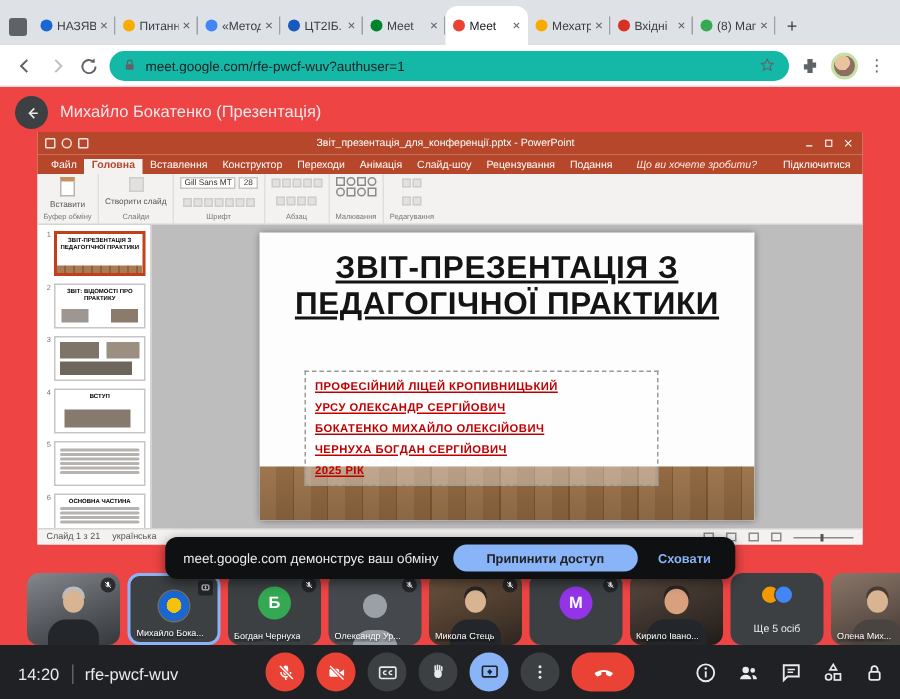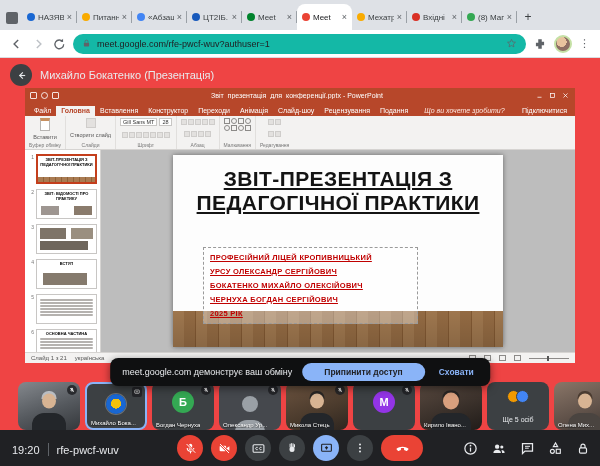--- a/index.html
+++ b/index.html
@@ -66,21 +66,21 @@
   .tv .wood-s { position:absolute; left:0; right:0; bottom:0; height:5px; background:repeating-linear-gradient(90deg,#A97B52 0 5px,#8F6238 5px 6px); }
   .ph { position:absolute; background:#9E9691; }
   .bar-l { height:2px; background:#B5B2AF; margin:1px 3px 0; border-radius:1px; }
 
   .canvas { flex:1; background:#BDBDBD; display:flex; align-items:center; justify-content:center; position:relative; min-width:0; }
   .slide { width:330px; height:192px; background:#FDFDFD; position:relative; overflow:hidden; box-shadow:0 0 5px rgba(0,0,0,.45); }
   .wood { position:absolute; left:0; right:0; bottom:0; height:36px;
           background:linear-gradient(rgba(0,0,0,.10),rgba(0,0,0,.22)),
           repeating-linear-gradient(90deg,#B08457 0 11px,#A3764A 11px 22px,#8F6238 22px 23px); }
   .slide-title { margin:12px 22px 0; text-align:center; font-weight:bold; font-size:21px; line-height:1.12; color:#141414; text-decoration:underline; letter-spacing:.4px; }
-  .red-block { position:absolute; left:30px; top:92px; width:215px; border:1px dashed #9A9A9A; padding:3px 6px; background:rgba(255,255,255,.35); }
+  .red-block { position:absolute; left:30px; top:92px; width:236px; border:1px dashed #9A9A9A; padding:3px 6px; background:rgba(255,255,255,.35); }
   .red-line { font-size:7.5px; font-weight:bold; color:#C00000; text-decoration:underline; line-height:1.85; letter-spacing:.3px; white-space:nowrap; }
 
   .ppt-status { height:11px; background:#F3F2F1; border-top:1px solid #D6D4D2; display:flex; align-items:center; gap:8px; font-size:6px; color:#555; padding:0 6px; flex:none; }
   .sb-sp { flex:1; }
   .vico { width:7px; height:6px; border:1px solid #8C8A88; }
   .zoomline { width:40px; height:1px; background:#8C8A88; position:relative; }
   .zoomline::after { content:""; position:absolute; left:18px; top:-2px; width:2px; height:5px; background:#555; }
 
   
   .sharebar { position:absolute; top:300px; left:50%; transform:translateX(-50%); background:#0F1011; border-radius:8px; display:flex; align-items:center; gap:10px; padding:5px 12px; color:#E8EAED; font-size:9px; white-space:nowrap; z-index:6; box-shadow:0 2px 8px rgba(0,0,0,.5); }
@@ -134,21 +134,21 @@
     <span class="tl">НАЗЯВО</span>
     <span class="tabx"></span>
   </div>
   <div class="tab">
     <span class="fav" style="background: rgb(249, 171, 0);"></span>
     <span class="tl">Питання</span>
     <span class="tabx"></span>
   </div>
   <div class="tab">
     <span class="fav" style="background: rgb(66, 133, 244);"></span>
-    <span class="tl">«Абзац</span>
+    <span class="tl">«Метод</span>
     <span class="tabx"></span>
   </div>
   <div class="tab">
     <span class="fav" style="background: rgb(24, 90, 188);"></span>
     <span class="tl">ЦТ2ІБ. Ш</span>
     <span class="tabx"></span>
   </div>
   <div class="tab">
     <span class="fav" style="background: rgb(0, 131, 45);"></span>
     <span class="tl">Meet</span>
@@ -508,21 +508,21 @@
       <div class="hair" style="background:#4A3B30"></div>
         <div class="head"></div>
         <div class="torso" style="background:#4A4440"></div>
 
       <span class="nm">Олена Мих...</span>
     </div>
   </div>
 
   <div class="bbar">
     <div class="bleft">
-      <span>19:20</span>
+      <span>14:20</span>
       <span class="vsep"></span>
       <span>rfe-pwcf-wuv</span>
     </div>
 
     <div class="bcenter">
       <div class="cbtn red">
         <svg width="13" height="13" viewBox="0 0 24 24">
             <path fill="#fff" d="M12 15a3 3 0 0 0 3-3V6a3 3 0 0 0-6 0v6a3 3 0 0 0 3 3z"></path>
             <path d="M6 11a6 6 0 0 0 12 0" stroke="#fff" stroke-width="2" fill="none"></path>
             <path d="M12 17v4" stroke="#fff" stroke-width="2"></path>

